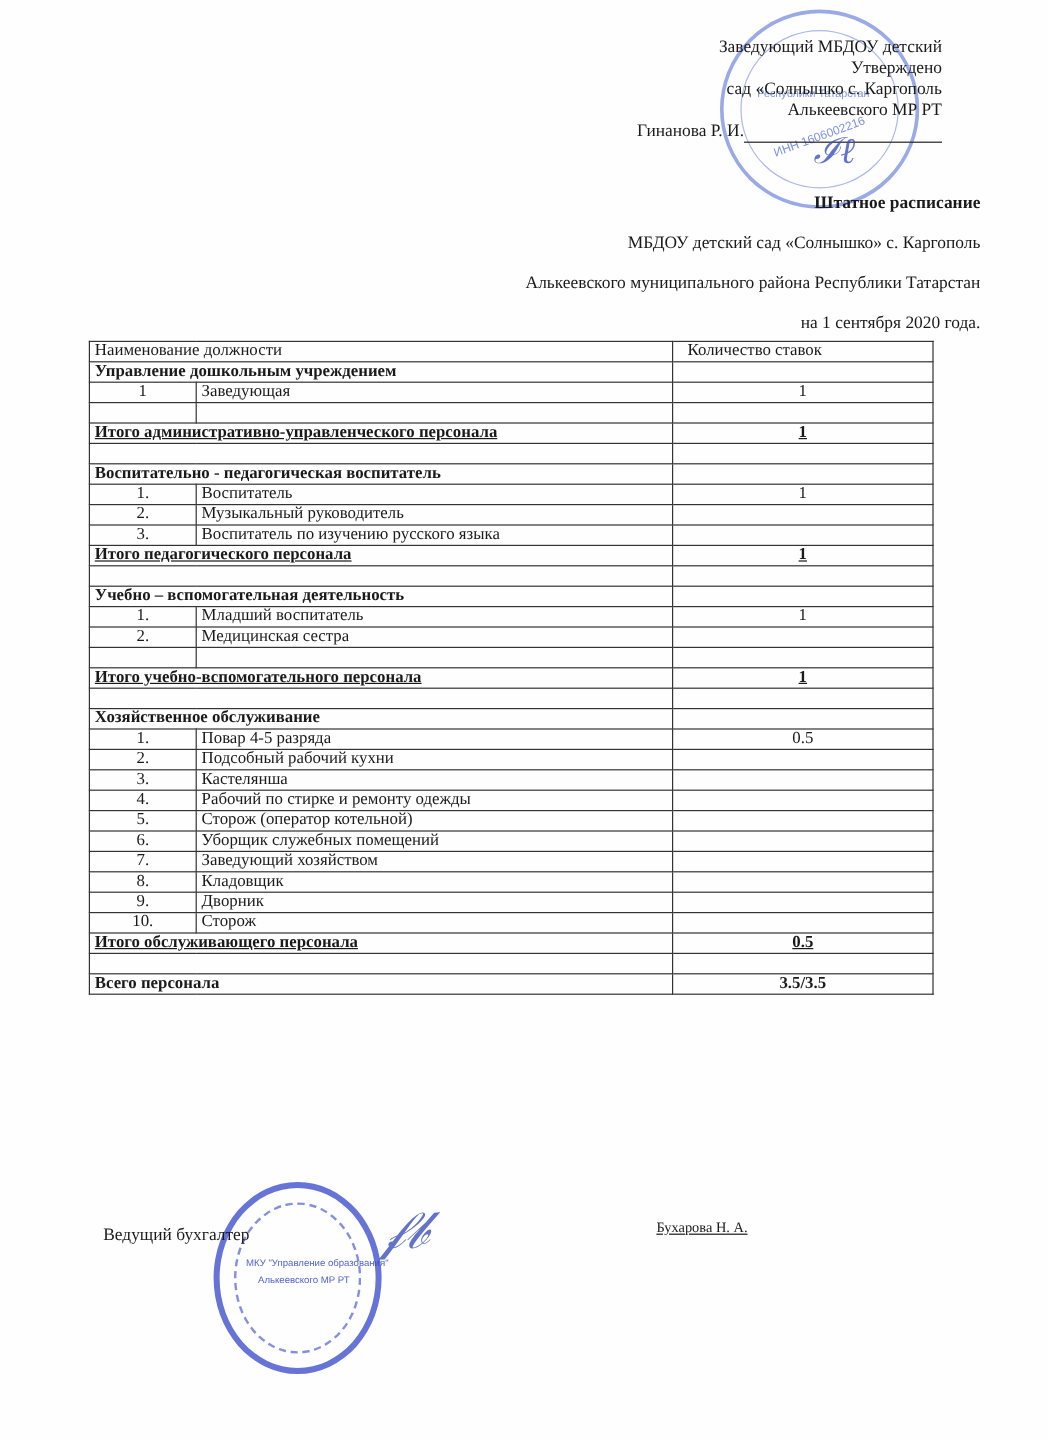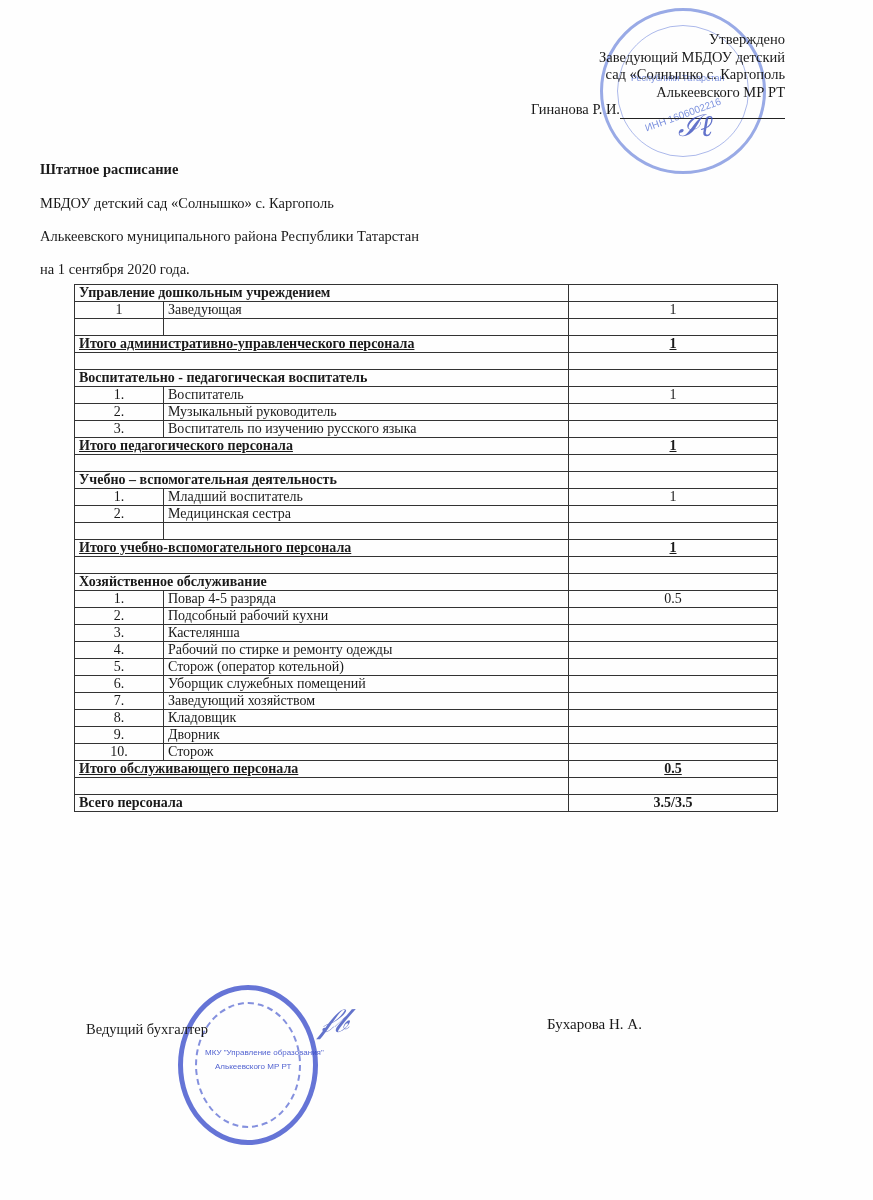--- a/index.html
+++ b/index.html
@@ -6,62 +6,66 @@
   body { width: 873px; height: 1200px; position: relative; overflow: hidden;
          font-family: "Liberation Serif", "DejaVu Serif", serif; color: #1a1a1a; }
   .approve { position: absolute; right: 88px; top: 31px; text-align: right; font-size: 14.5px; line-height: 17.5px; }
   .approve .sig-line { display: inline-block; width: 165px; border-bottom: 1px solid #222; vertical-align: bottom; height: 12px; }
   .stamp { position: absolute; border-radius: 50%; border: 3px solid rgba(70,100,210,0.55); }
   .stamp-top { left: 600px; top: 8px; width: 160px; height: 160px; }
   .stamp-top::after { content: ""; position: absolute; inset: 14px; border-radius: 50%; border: 1.5px solid rgba(70,100,210,0.45); }
   .stamp-bottom { left: 178px; top: 985px; width: 130px; height: 150px; border-color: rgba(50,70,200,0.75); border-width: 5px; }
   .stamp-bottom::after { content: ""; position: absolute; inset: 12px; border-radius: 50%; border: 2px dashed rgba(50,70,200,0.6); }
   .stamp-text { position: absolute; font-family: "Liberation Sans", sans-serif; font-size: 9px; color: rgba(70,100,210,0.7); white-space: nowrap; }
-  .title-block { position: absolute; left: 0; width: 817px; text-align: left; font-size: 14.5px; padding-left: 40px; }
+  .title-block { position: absolute; left: 0; width: 817px; text-align: right; font-size: 14.5px; }
   .t1 { top: 161px; font-weight: bold; }
   .t2 { top: 195px; }
   .t3 { top: 228px; }
   .t4 { top: 261px; }
   table { position: absolute; left: 74px; top: 284px; width: 704px; border-collapse: collapse; font-size: 14px; }
   td { border: 1px solid #333; padding: 0 4px; height: 16px; line-height: 15px; vertical-align: top; }
   td.num { width: 80px; text-align: center; }
   td.qty { width: 200px; text-align: center; }
   td.section { font-weight: bold; }
   td.total { font-weight: bold; text-decoration: underline; }
   td.qty.bold { font-weight: bold; text-decoration: underline; }
   .foot-left { position: absolute; left: 86px; top: 1021px; font-size: 14.5px; }
-  .foot-right { position: absolute; left: 547px; top: 1016px; font-size: 15px; }
+  .foot-right { position: absolute; left: 547px; top: 1016px; font-size: 12px; text-decoration: underline; }
   .sig { position: absolute; color: rgba(60,80,190,0.8); font-family: "DejaVu Serif", serif; font-style: italic; }
 </style>
 </head>
 <body>
 
 <div class="stamp stamp-top">
   <span class="stamp-text" style="left:28px;top:62px;">Республики Татарстан</span>
   <span class="stamp-text" style="left:40px;top:98px;transform:rotate(-20deg);font-size:10px;">ИНН 1606002216</span>
 </div>
 
 <div class="approve">
+  <div>Заведующий МБДОУ детский</div>
   <div>Утверждено</div>
-  <div>Заведующий МБДОУ детский</div>
   <div>сад «Солнышко с. Каргополь</div>
   <div>Алькеевского МР РТ</div>
   <div>
     <span>Гинанова Р. И.</span><span class="sig-line"></span>
   </div>
 </div>
 <span class="sig" style="left:678px;top:104px;font-size:30px;">ℐℓ</span>
 
 <div class="title-block t1">Штатное расписание</div>
 <div class="title-block t2">МБДОУ детский сад «Солнышко» с. Каргополь</div>
 <div class="title-block t3">Алькеевского муниципального района Республики Татарстан</div>
 <div class="title-block t4">на 1 сентября 2020 года.</div>
 
 <table>
   <tbody id="tbody">
+    <tr>
+      <td colspan="2">Наименование должности</td>
+      <td class="qty" style="text-align:left;padding-left:12px;">Количество ставок</td>
+    </tr>
   <tr>
         <td class="section" colspan="2">Управление дошкольным учреждением</td>
         <td class="qty"></td>
       </tr>
       <tr>
         <td class="num">1</td>
         <td>Заведующая</td>
         <td class="qty">1</td>
       </tr>
       <tr>
@@ -197,16 +201,16 @@
         <td class="section" colspan="2">Всего персонала</td>
         <td class="qty" style="font-weight: bold; margin-left: 16px;">3.5/3.5</td>
       </tr>
     </tbody>
 </table>
 
 <div class="stamp stamp-bottom">
   <span class="stamp-text" style="left:22px;top:58px;font-size:8px;color:rgba(50,70,200,0.85);">МКУ "Управление образования"</span>
   <span class="stamp-text" style="left:32px;top:72px;font-size:8px;color:rgba(50,70,200,0.85);">Алькеевского МР РТ</span>
 </div>
-<span class="sig" style="left:318px;top:1000px;font-size:34px;">𝒻𝒷</span>
+<span class="sig" style="left:318px;top:1000px;font-size:44px;">𝒻𝒷</span>
 
 <div class="foot-left">Ведущий бухгалтер</div>
 <div class="foot-right">Бухарова Н. А.</div>
 
 </body></html>

